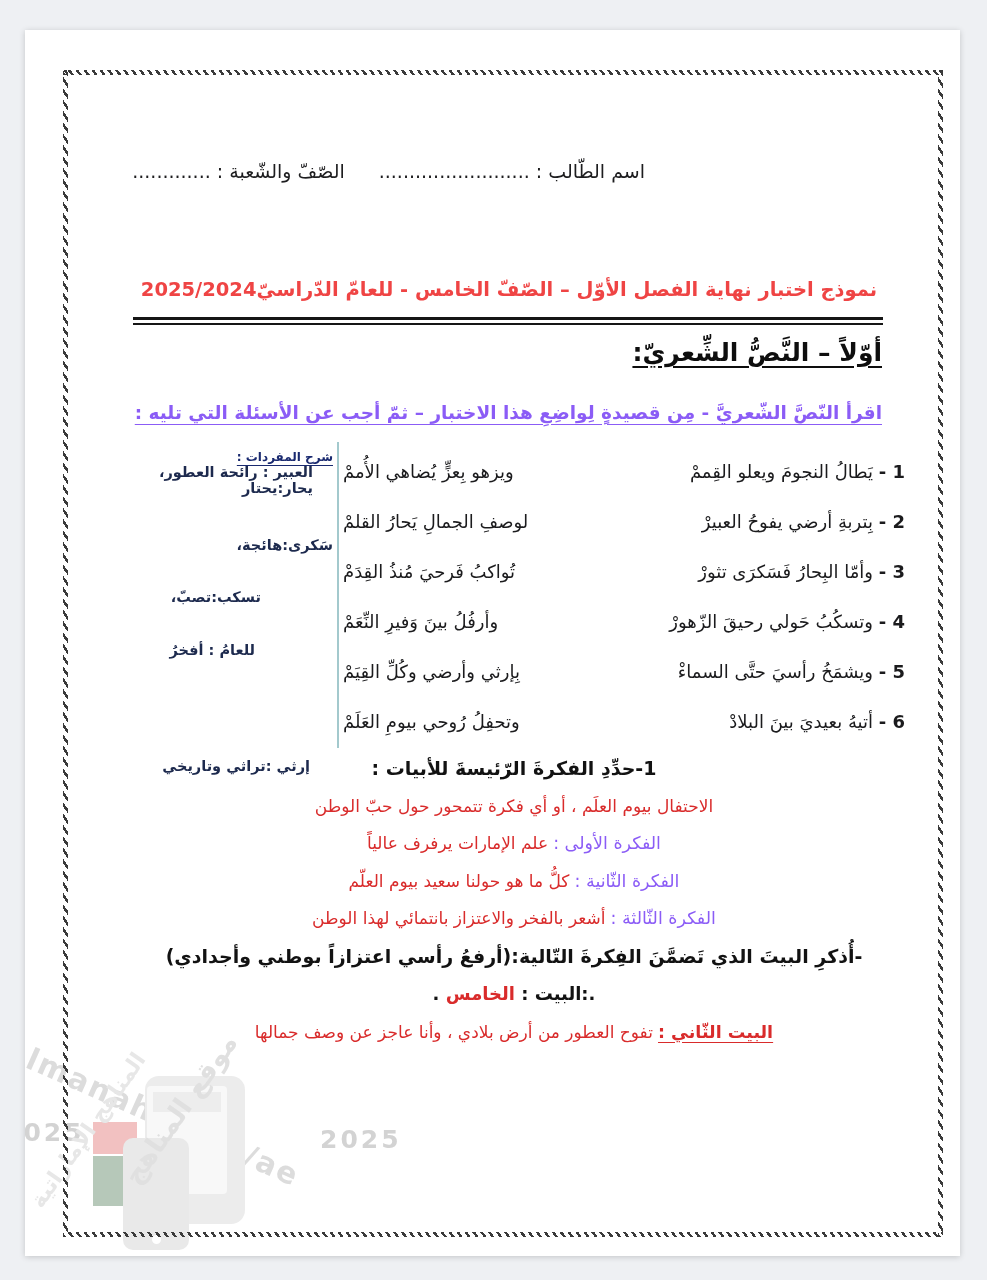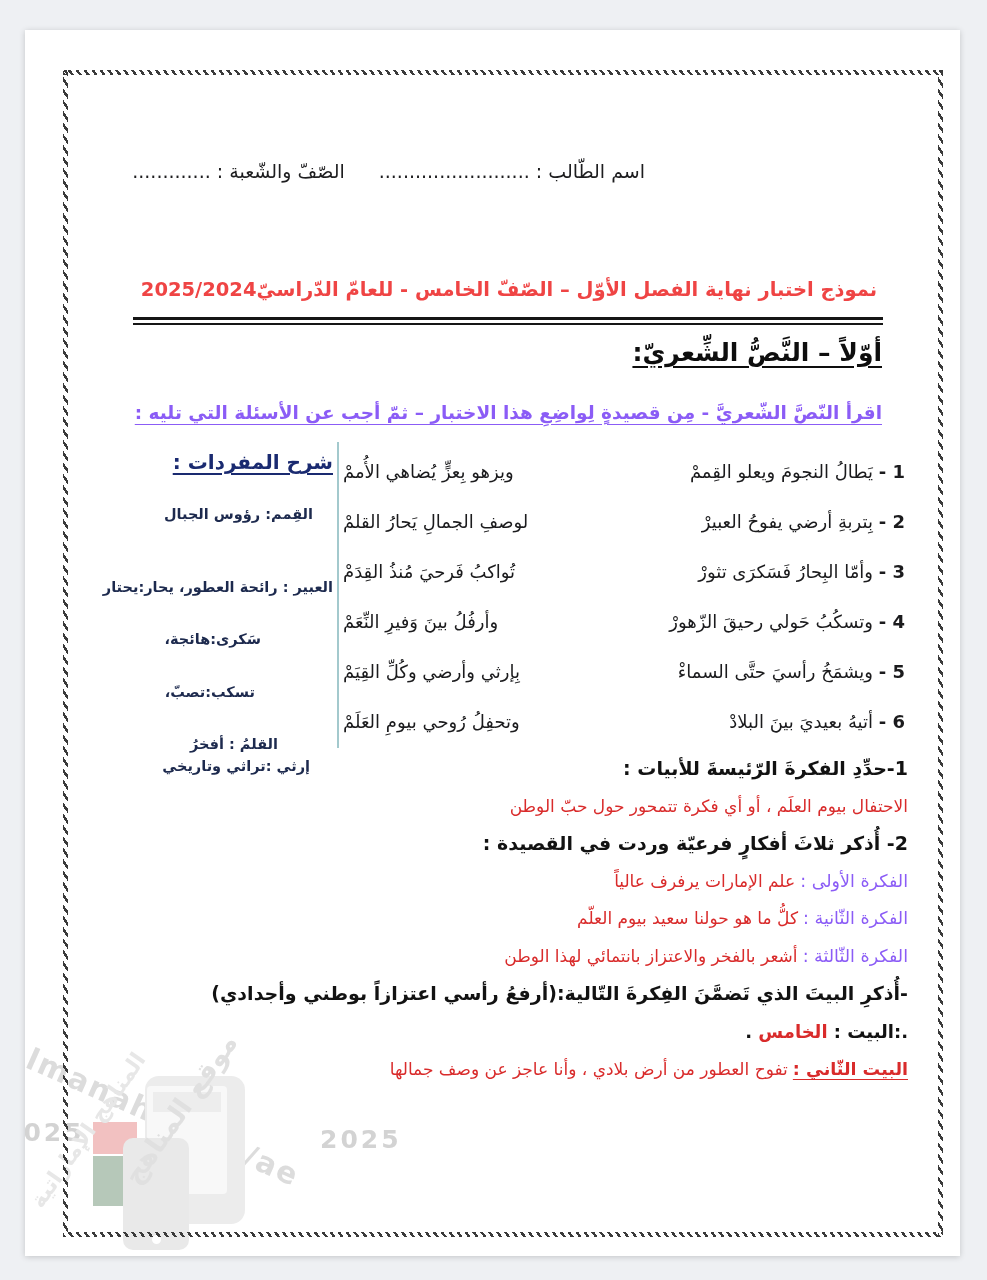--- a/index.html
+++ b/index.html
@@ -55,38 +55,38 @@
   .poem-divider{
     position:absolute;left:312px;top:412px;width:2px;height:306px;
     background:#a3c9cd;
   }
 
   .vocab{
     position:absolute;left:66px;top:420px;width:242px;direction:rtl;
     text-align:right;color:#1d2a4e;font-weight:bold;font-size:14.5px;
   }
   .vocab-heading{
-    color:#1a2a70;font-size:20px;text-decoration:underline;
-    text-underline-offset:4px;margin-bottom:32px;
+    color:#1a2a70;font-size:12px;text-decoration:underline;
+    text-underline-offset:4px;
   }
   .vocab-item{height:52.5px;}
   .vocab-item:nth-of-type(2){padding-right:20px;}
   .vocab-item:nth-of-type(3){padding-right:0px;margin-top:20px;}
   .vocab-item:nth-of-type(4){padding-right:72px;}
   .vocab-item:nth-of-type(5){padding-right:78px;}
   .vocab-item:nth-of-type(6){padding-right:55px;}
   .vocab-extra{
     position:absolute;top:728px;right:650px;direction:rtl;
     color:#1d2a4e;font-weight:bold;font-size:14.5px;white-space:nowrap;
   }
 
   .questions{
     position:absolute;top:720px;right:52px;left:95px;direction:rtl;text-align:right;
   }
-  .row{line-height:37.5px;white-space:nowrap;}
+  .row{line-height:37.5px;white-space:nowrap;text-align:center;}
   .q{font-size:19px;font-weight:bold;color:#121212;}
   .a-red{font-size:17px;color:#d92b2b;}
   .lbl-black{font-size:17.5px;color:#8b5cf6;}
   .red-label{
     font-size:17.5px;color:#d92b2b;font-weight:bold;text-decoration:underline;
     text-underline-offset:4px;
   }
   .q-inline{font-size:18px;font-weight:bold;color:#121212;}
   .red-bold{font-size:18px;font-weight:bold;color:#d92b2b;}
 
@@ -169,32 +169,30 @@
     <div class="verse">
       <span class="hemi"><span class="verse-num">6 -</span> <span>أتيهُ بعيديَ بينَ البلادْ</span></span>
       <span class="hemi">وتحفِلُ رُوحي بيومِ العَلَمْ</span>
     </div>
   </div>
 
   <div class="poem-divider"></div>
 
   <div class="vocab">
     <div class="vocab-heading">شرح المفردات :</div>
-    <div class="vocab-item">القِمم: رؤوس الجبال</div>
     <div class="vocab-item">العبير : رائحة العطور، يحار:يحتار</div>
     <div class="vocab-item">سَكرى:هائجة،</div>
     <div class="vocab-item">تسكب:تصبّ،</div>
-    <div class="vocab-item">القلمُ : أفخرُ</div>
+    <div class="vocab-item">للعامُ : أفخرُ</div>
   </div>
   <div class="vocab-extra">إرثي :تراثي وتاريخي</div>
 
   <div class="questions">
     <div class="row q">1-حدِّدِ الفكرةَ الرّئيسةَ للأبيات :</div>
     <div class="row a-red">الاحتفال بيوم العلَم ، أو أي فكرة تتمحور حول حبّ الوطن</div>
-    <div class="row q">2- أُذكر ثلاثَ أفكارٍ فرعيّة وردت في القصيدة :</div>
     <div class="row">
       <span class="lbl-black">الفكرة الأولى :</span>
       <span class="a-red">علم الإمارات يرفرف عالياً</span>
     </div>
     <div class="row">
       <span class="lbl-black">الفكرة الثّانية :</span>
       <span class="a-red">كلُّ ما هو حولنا سعيد بيوم العلّم</span>
     </div>
     <div class="row">
       <span class="lbl-black">الفكرة الثّالثة :</span>

